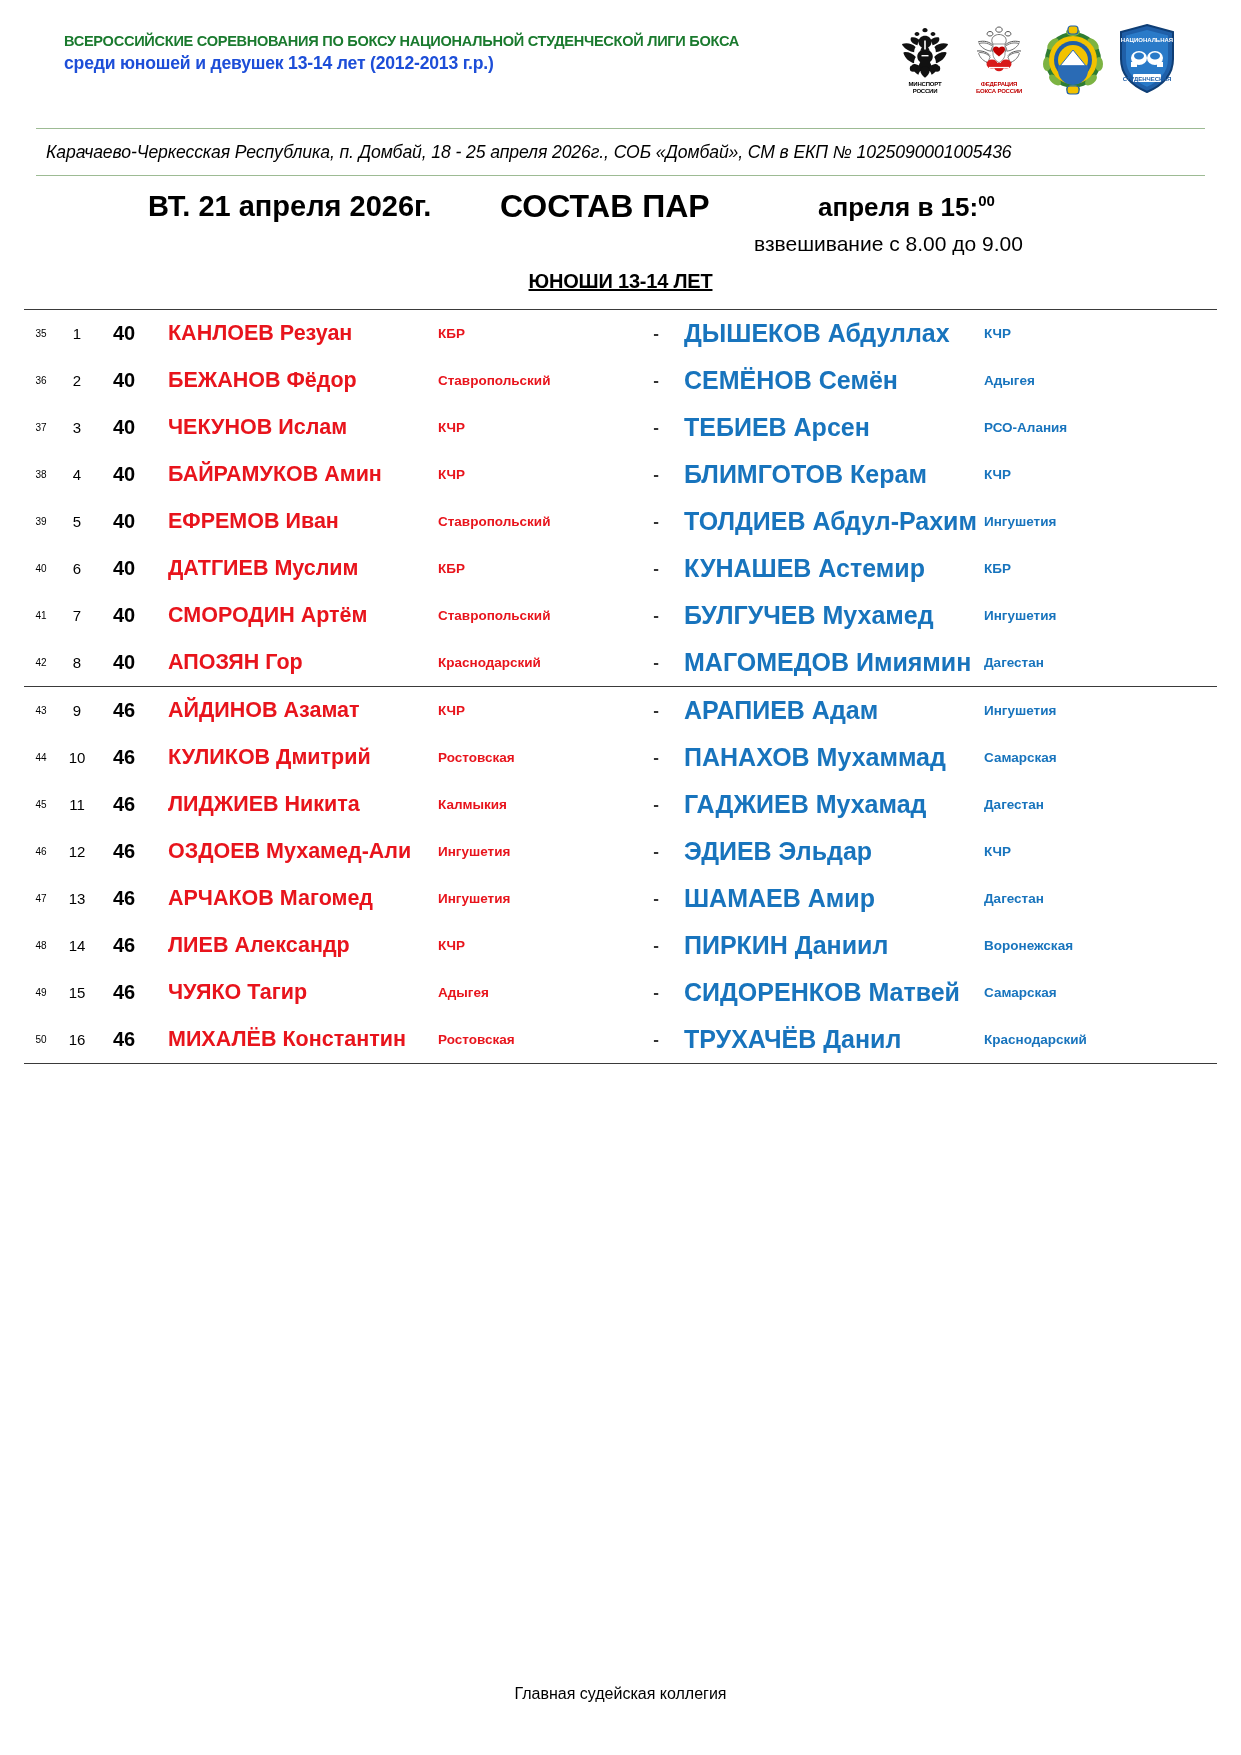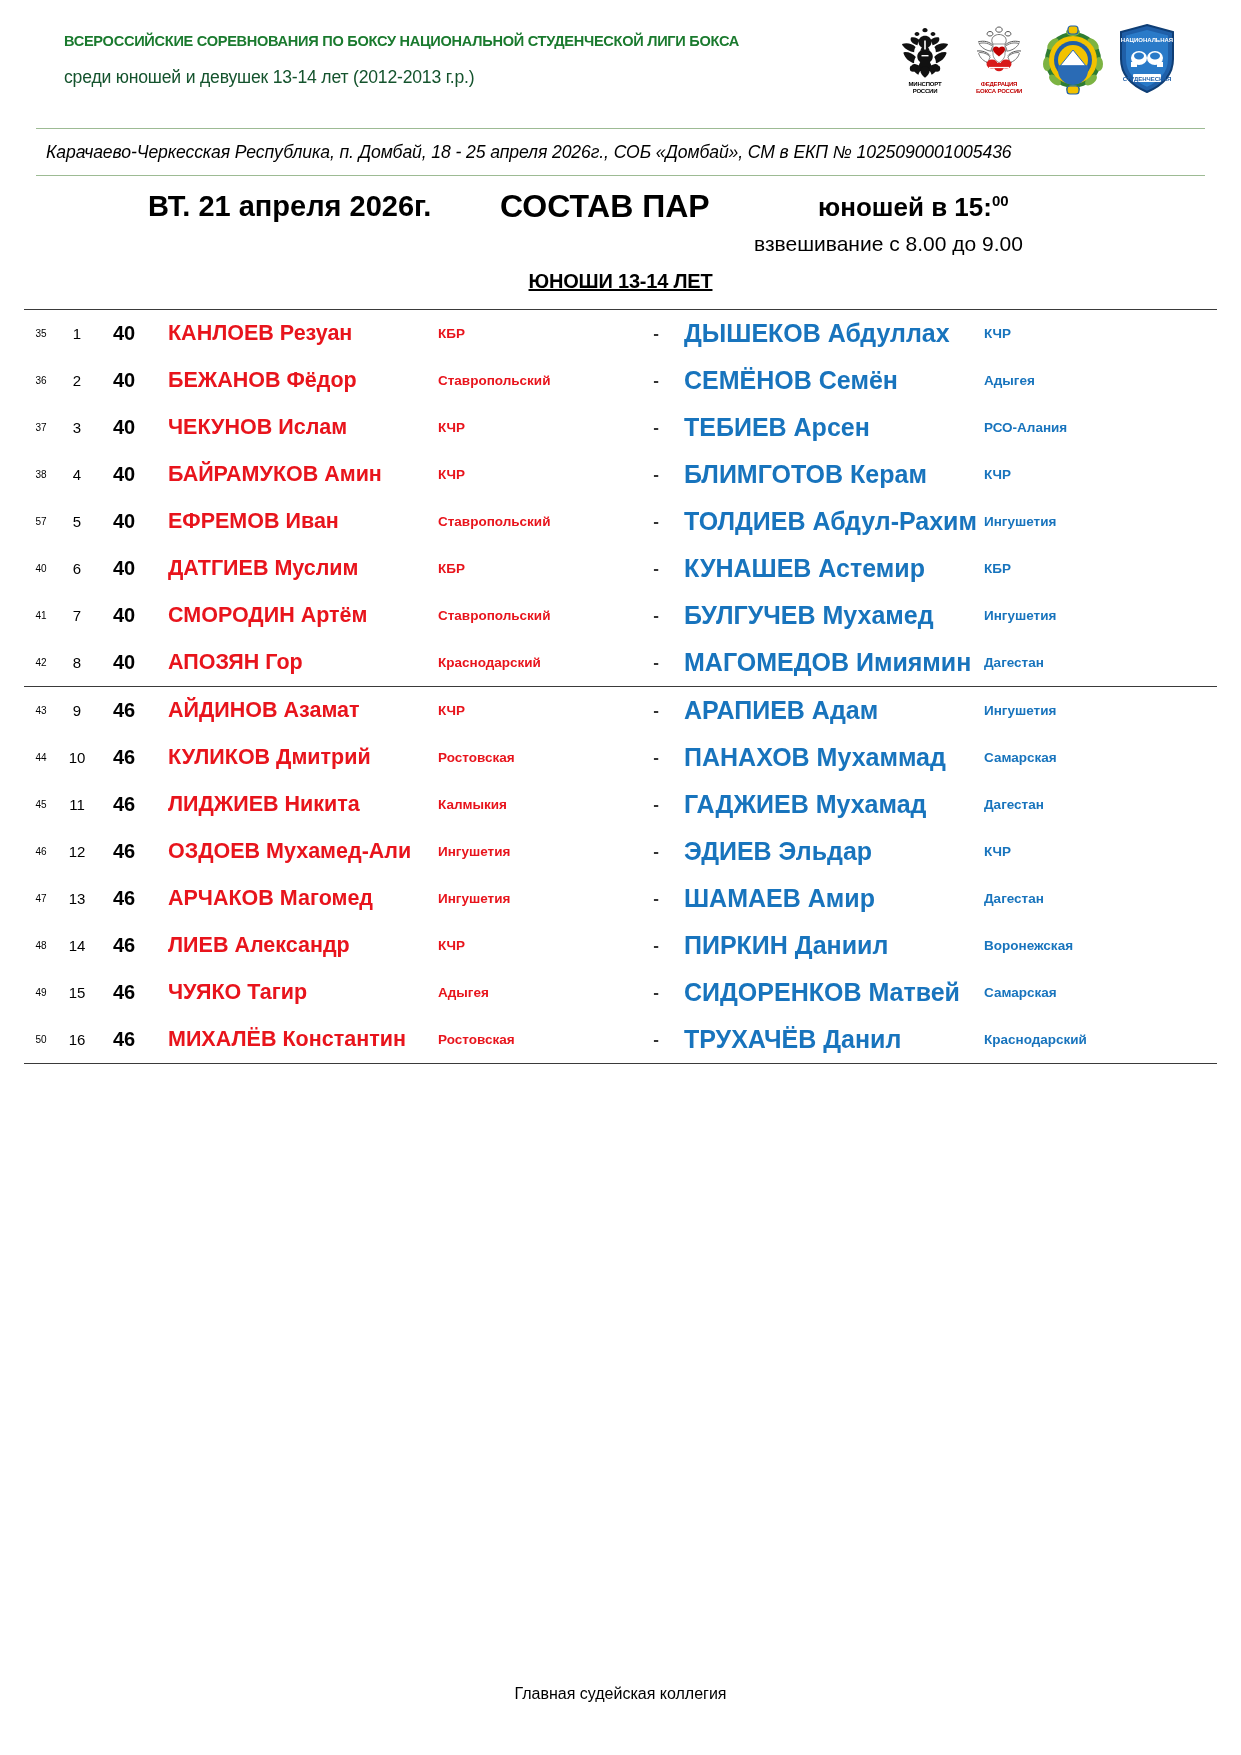--- a/index.html
+++ b/index.html
@@ -39,26 +39,26 @@
     color: #1a7a2e;
     font-weight: bold;
     font-size: 15.2px;
     letter-spacing: -0.3px;
     line-height: 1.15;
     white-space: nowrap;
     transform: scaleX(0.96);
     transform-origin: left center;
   }
   .title-line2 {
-    color: #14532d;
-    font-weight: normal;
+    color: #1d4ed8;
+    font-weight: bold;
     font-size: 17.6px;
     letter-spacing: -0.2px;
     line-height: 1.25;
-    margin-top: 18px;
+    margin-top: 4px;
     white-space: nowrap;
   }
 
   .logos {
     position: absolute;
     right: 62px;
     top: 22px;
     display: flex;
     align-items: flex-start;
     gap: 10px;
@@ -311,21 +311,21 @@
   <div class="rule"></div>
   <div class="rule-strip">
     <div class="venue-line">Карачаево-Черкесская Республика, п. Домбай, 18 - 25 апреля 2026г., СОБ «Домбай», СМ в ЕКП № 1025090001005436</div>
   </div>
   <div class="rule"></div>
 
   <div class="main-head">
     <div class="mh-date">ВТ. 21 апреля 2026г.</div>
     <div class="mh-center">СОСТАВ ПАР</div>
     <div class="mh-start">
-      <span>юношей в 15:</span><span class="sup">00</span>
+      <span>апреля в 15:</span><span class="sup">00</span>
     </div>
     <div class="mh-weigh">взвешивание с 8.00 до 9.00</div>
   </div>
 
   <div class="section-title">ЮНОШИ 13-14 ЛЕТ</div>
 
   <table class="bouts">
     <tbody>
         <tr class="group-start">
           <td class="c-order">35</td>
@@ -361,21 +361,21 @@
           <td class="c-order">38</td>
           <td class="c-num">4</td>
           <td class="c-weight">40</td>
           <td class="c-redname">БАЙРАМУКОВ Амин</td>
           <td class="c-redreg">КЧР</td>
           <td class="c-dash">-</td>
           <td class="c-bluename">БЛИМГОТОВ Керам</td>
           <td class="c-bluereg">КЧР</td>
         </tr>
         <tr>
-          <td class="c-order">57</td>
+          <td class="c-order">39</td>
           <td class="c-num">5</td>
           <td class="c-weight">40</td>
           <td class="c-redname">ЕФРЕМОВ Иван</td>
           <td class="c-redreg">Ставропольский</td>
           <td class="c-dash">-</td>
           <td class="c-bluename">ТОЛДИЕВ Абдул-Рахим</td>
           <td class="c-bluereg">Ингушетия</td>
         </tr>
         <tr>
           <td class="c-order">40</td>

